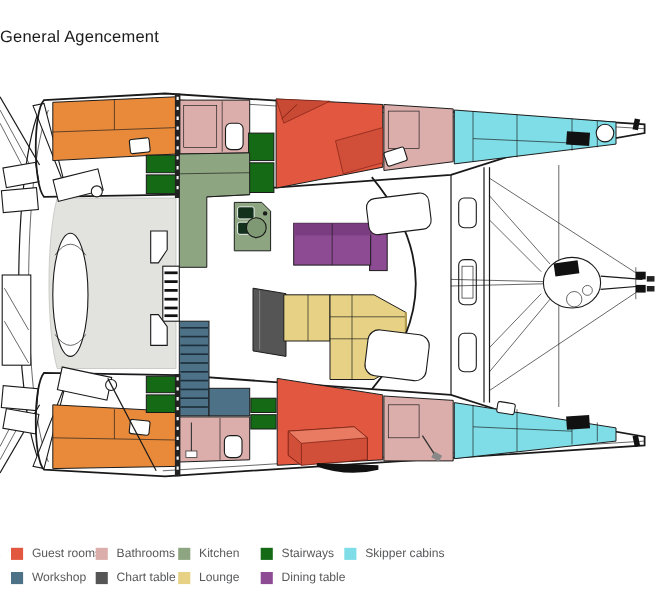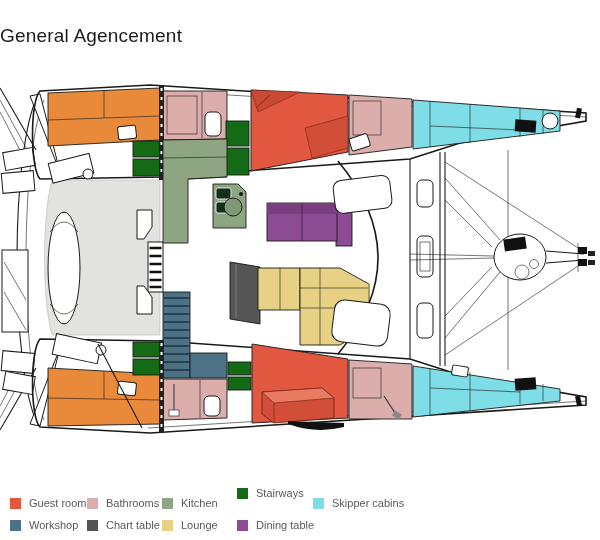--- a/index.html
+++ b/index.html
@@ -1,18 +1,18 @@
 <!DOCTYPE html>
 <html><head>
 <meta charset="utf-8">
 <style>
   html,body{margin:0;padding:0;}
   body{width:600px;height:540px;background:#fff;position:relative;overflow:hidden;
        font-family:"Liberation Sans", sans-serif;}
-  .title{position:absolute;left:0px;top:25px;font-size:19px;color:#1c1c1c;letter-spacing:.2px;}
+  .title{position:absolute;left:0px;top:25px;font-size:15px;color:#1c1c1c;letter-spacing:.2px;}
   svg{position:absolute;left:0;top:0;}
   .ln{stroke:#1a1a1a;fill:none;stroke-width:1.1;}
   .ln2{stroke:#1a1a1a;fill:none;stroke-width:1.6;}
   .thin{stroke:#1a1a1a;fill:none;stroke-width:.6;}
   .room{stroke:#1a1a1a;stroke-width:.9;}
   .white{fill:#fff;stroke:#1a1a1a;stroke-width:1;}
   .legend{position:absolute;left:0;top:0;width:600px;height:540px;pointer-events:none;}
   .leg-item{position:absolute;display:flex;align-items:center;}
   .swatch{width:11px;height:11px;display:inline-block;flex:0 0 11px;}
   .leg-label{margin-left:8px;font-size:11px;color:#58595b;white-space:nowrap;}
@@ -287,21 +287,21 @@
     <span class="leg-label">Guest rooms</span>
   </div>
   <div class="leg-item" style="left:87px;top:497px;">
     <span class="swatch" style="background-color: rgb(219, 174, 171);"></span>
     <span class="leg-label">Bathrooms</span>
   </div>
   <div class="leg-item" style="left:162px;top:497px;">
     <span class="swatch" style="background-color: rgb(141, 166, 129);"></span>
     <span class="leg-label">Kitchen</span>
   </div>
-  <div class="leg-item" style="left:237px;top:487px;">
+  <div class="leg-item" style="left:237px;top:497px;">
     <span class="swatch" style="background-color: rgb(21, 106, 22);"></span>
     <span class="leg-label">Stairways</span>
   </div>
   <div class="leg-item" style="left:313px;top:497px;justify-content:flex-end;">
     <span class="swatch" style="background-color: rgb(127, 221, 231);"></span>
     <span class="leg-label">Skipper cabins</span>
   </div>
 
   <div class="leg-item" style="left:10px;top:519px;">
     <span class="swatch" style="background-color: rgb(77, 113, 135);"></span>

